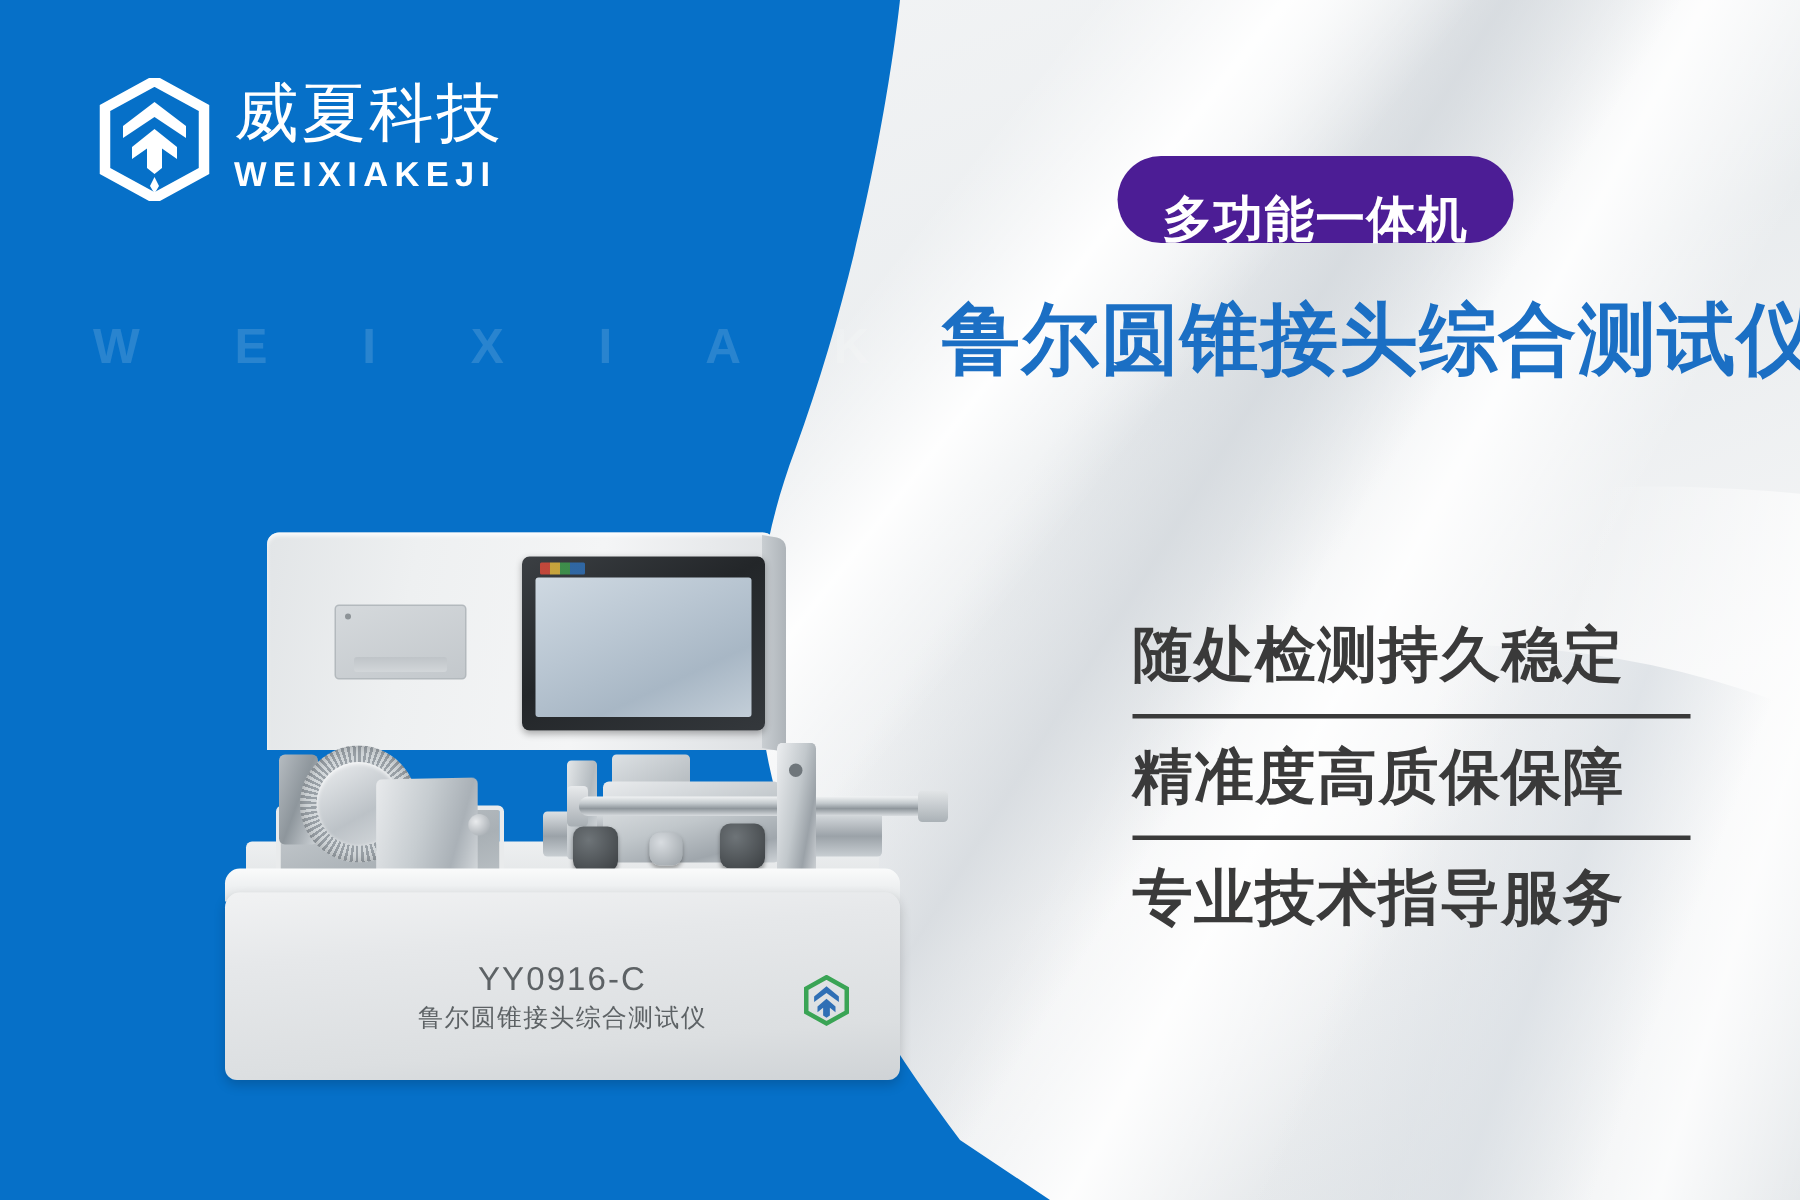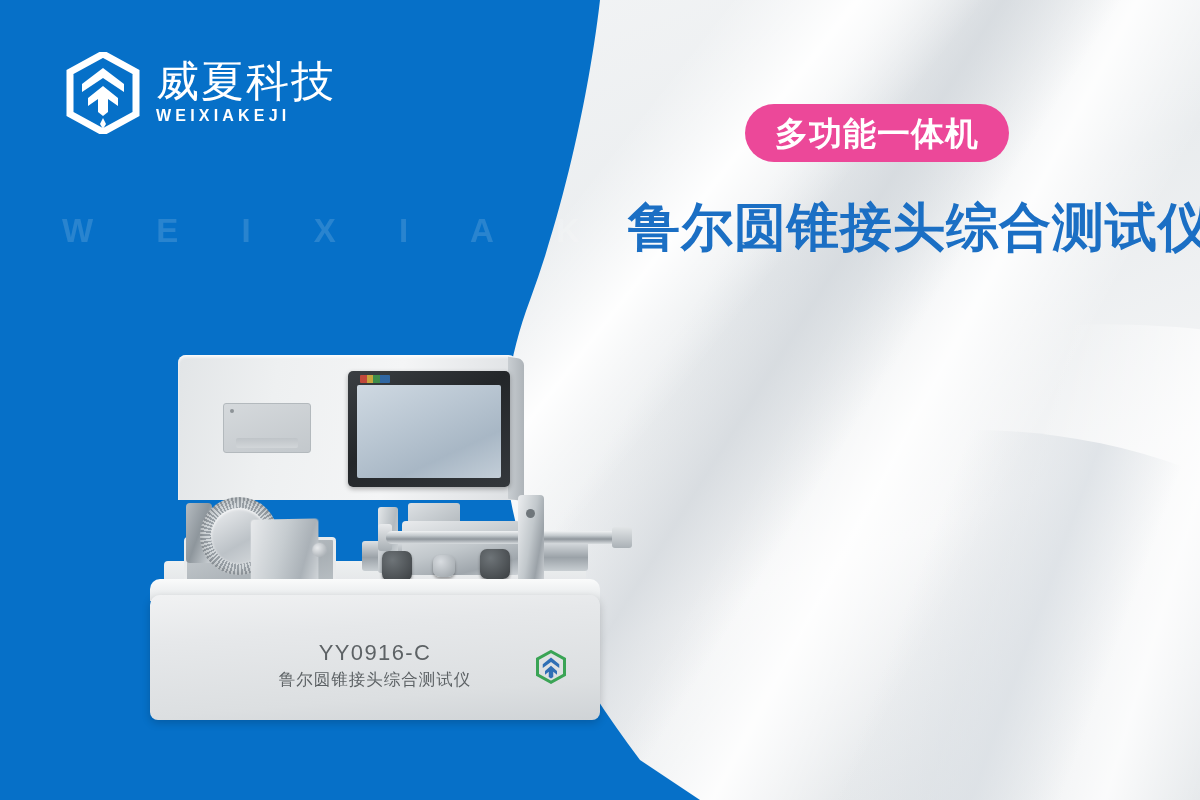--- a/index.html
+++ b/index.html
@@ -75,38 +75,38 @@
   .logo-mark { width: 74px; height: 82px; display: block; }
   .logo-text { display: flex; flex-direction: column; }
   .logo-cn {
     font-size: 43px;
     font-weight: normal;
     color: #ffffff;
     line-height: 1.05;
     letter-spacing: 2px;
   }
   .logo-en {
-    font-size: 16px;
+    font-size: 23px;
     font-weight: bold;
     color: #ffffff;
     letter-spacing: 4.2px;
     line-height: 1.3;
     margin-top: 2px;
   }
 
   
   .badge {
     position: absolute;
     left: 745px; top: 104px;
     height: 58px;
     padding: 0 30px;
     border-radius: 29px;
-    background: #ec4899;
+    background: #4c1d95;
     display: flex;
-    align-items: center;
+    align-items: flex-end;
     justify-content: center;
   }
   .badge-text {
     font-size: 33px;
     font-weight: bold;
     color: #ffffff;
     letter-spacing: 1px;
     line-height: 1;
   }
   .headline {
@@ -430,20 +430,33 @@
       <div class="logo-en">WEIXIAKEJI</div>
     </div>
   </div>
 
   <div class="badge">
     <span class="badge-text">多功能一体机</span>
   </div>
 
   <div class="headline">鲁尔圆锥接头综合测试仪</div>
 
+  <div class="features">
+    <div class="feature-row">
+      <span class="feature-text">随处检测持久稳定</span>
+    </div>
+    <div class="feature-divider"></div>
+    <div class="feature-row">
+      <span class="feature-text">精准度高质保保障</span>
+    </div>
+    <div class="feature-divider"></div>
+    <div class="feature-row">
+      <span class="feature-text">专业技术指导服务</span>
+    </div>
+  </div>
 
   <div class="machine">
 
     <div class="m-upper"></div>
     <div class="m-upper-side"></div>
 
     <div class="m-plate">
       <span class="m-plate-dot"></span>
     </div>
 

